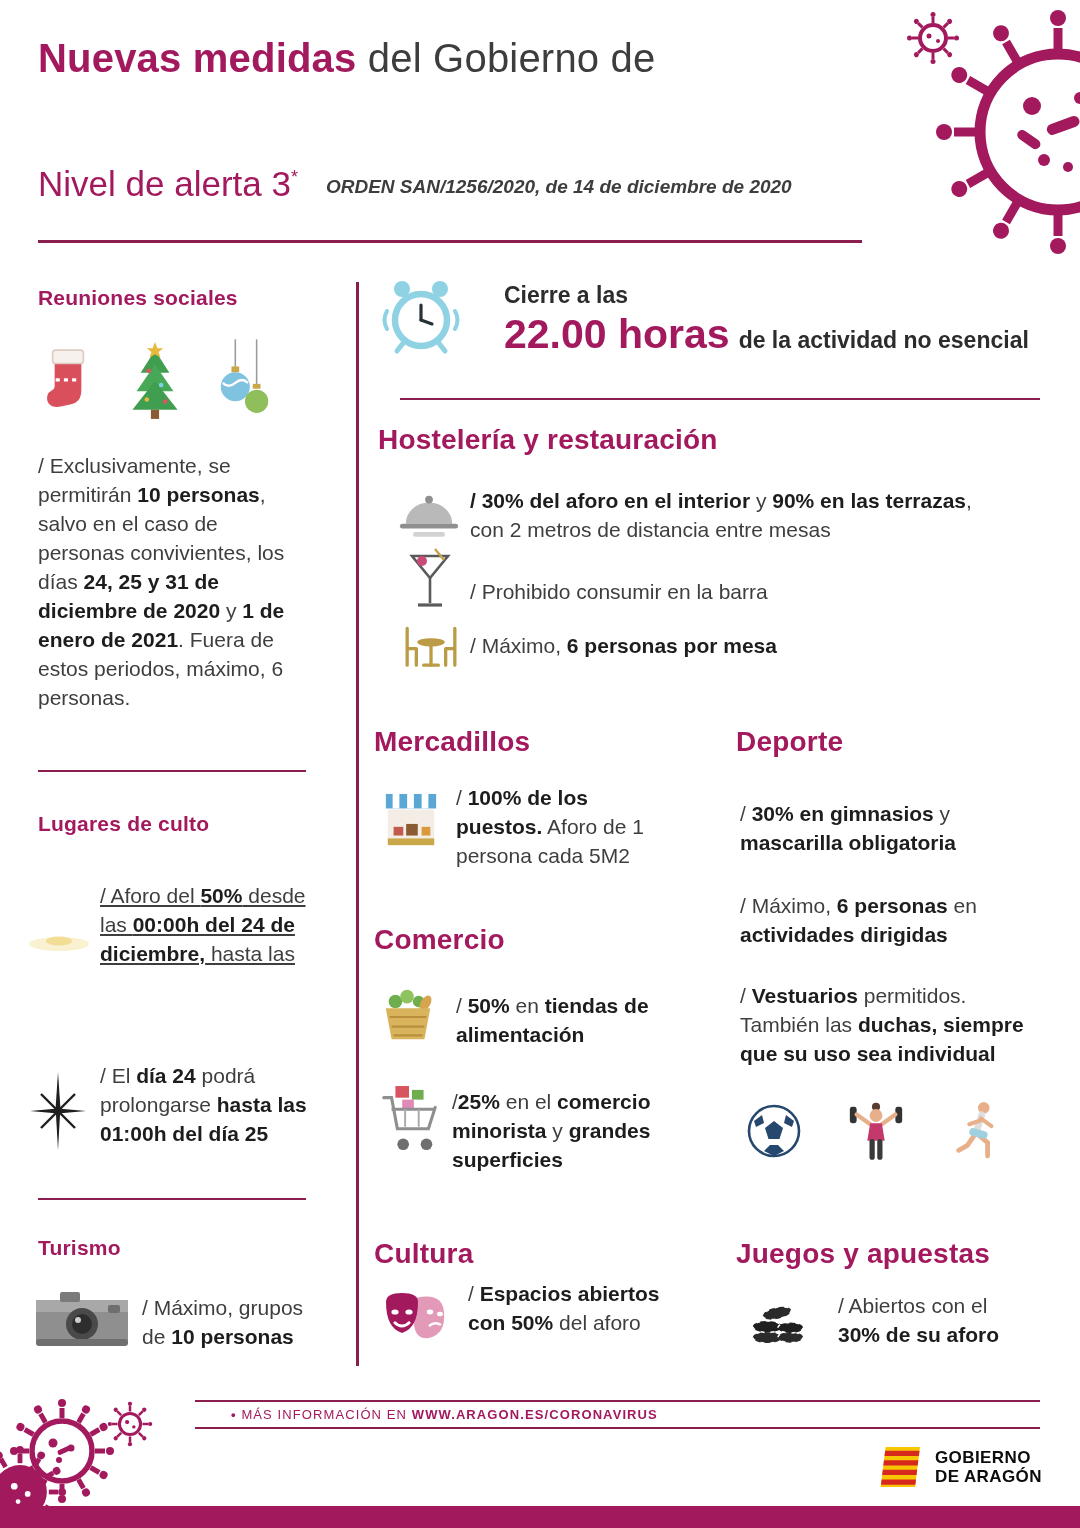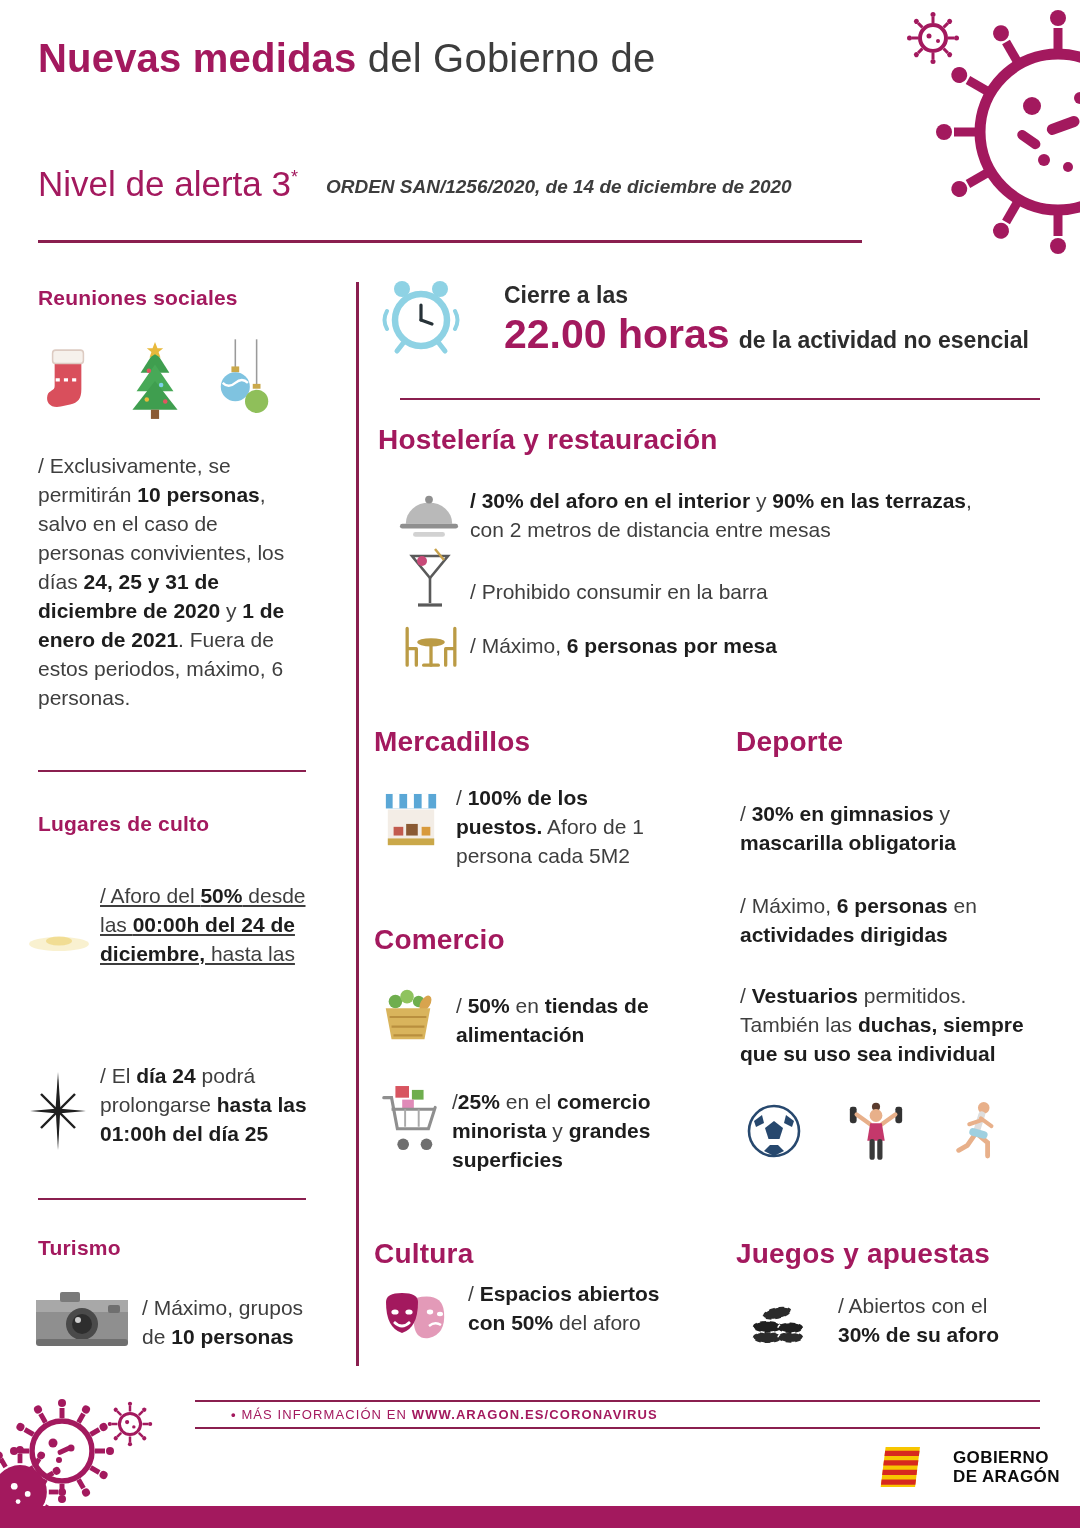--- a/index.html
+++ b/index.html
@@ -26,21 +26,21 @@
   .sport-row{ display:flex; gap:44px; align-items:center; }
   
   .cierre1{ font-size:23px; font-weight:700; color:#2c2c2c; }
   .cierre2{ display:flex; align-items:baseline; gap:9px; margin-top:2px; }
   .time{ font-size:41px; font-weight:700; color:var(--accent); }
   .cierre-rest{ font-size:23px; font-weight:700; color:#2c2c2c; }
   
   .foot-band{ border-top:2px solid var(--rule); border-bottom:2px solid var(--rule); display:flex; align-items:center; }
   .foot-text{ font-size:13px; color:var(--accent); letter-spacing:1.1px; font-weight:400; }
   .foot-text .b{ font-weight:700; }
-  .logo{ display:flex; align-items:center; gap:29px; }
+  .logo{ display:flex; align-items:center; gap:11px; }
   .logo-text{ font-size:17px; font-weight:700; color:#0c0c0c; line-height:1.12; letter-spacing:.4px; }
   .bar{ background:var(--accent); }
   
   svg{ display:block; }
   .vr{ stroke:var(--accent); fill:none; }
   .vf{ fill:var(--accent); }
 </style>
 </head>
 <body>
 

